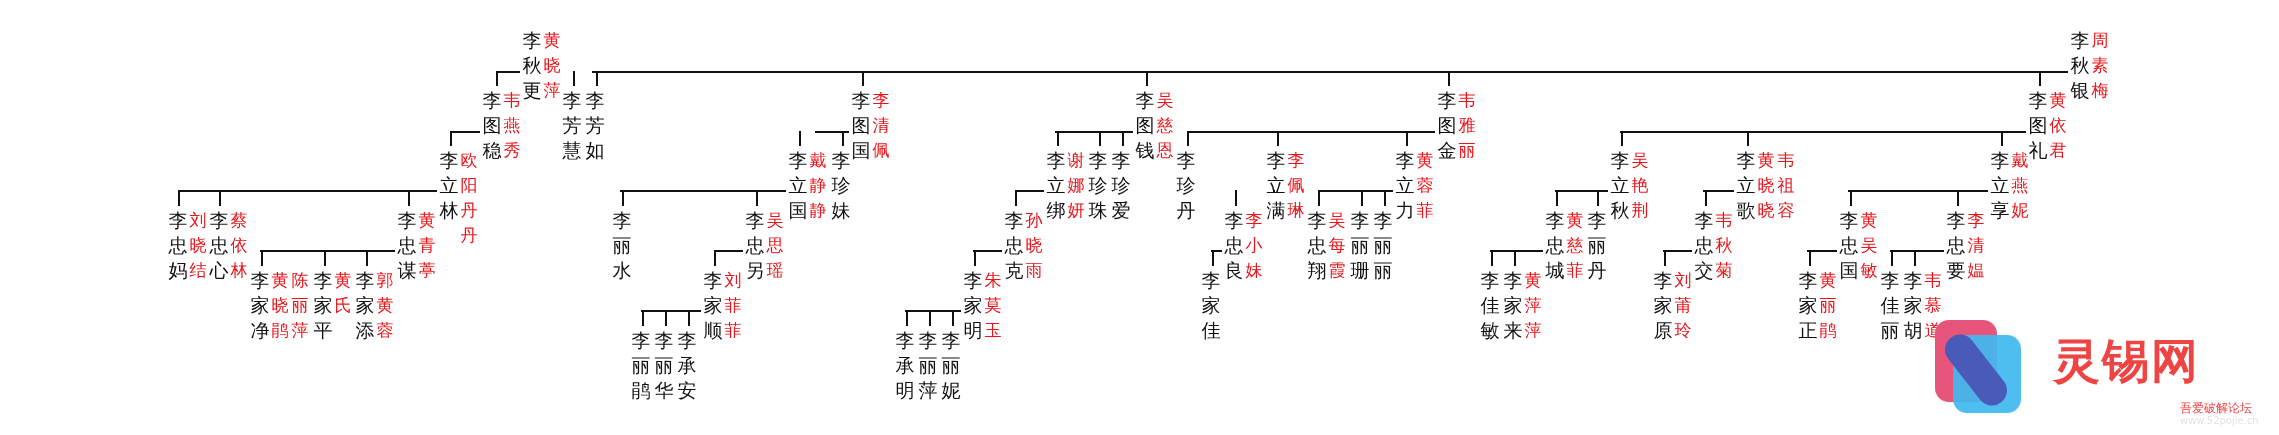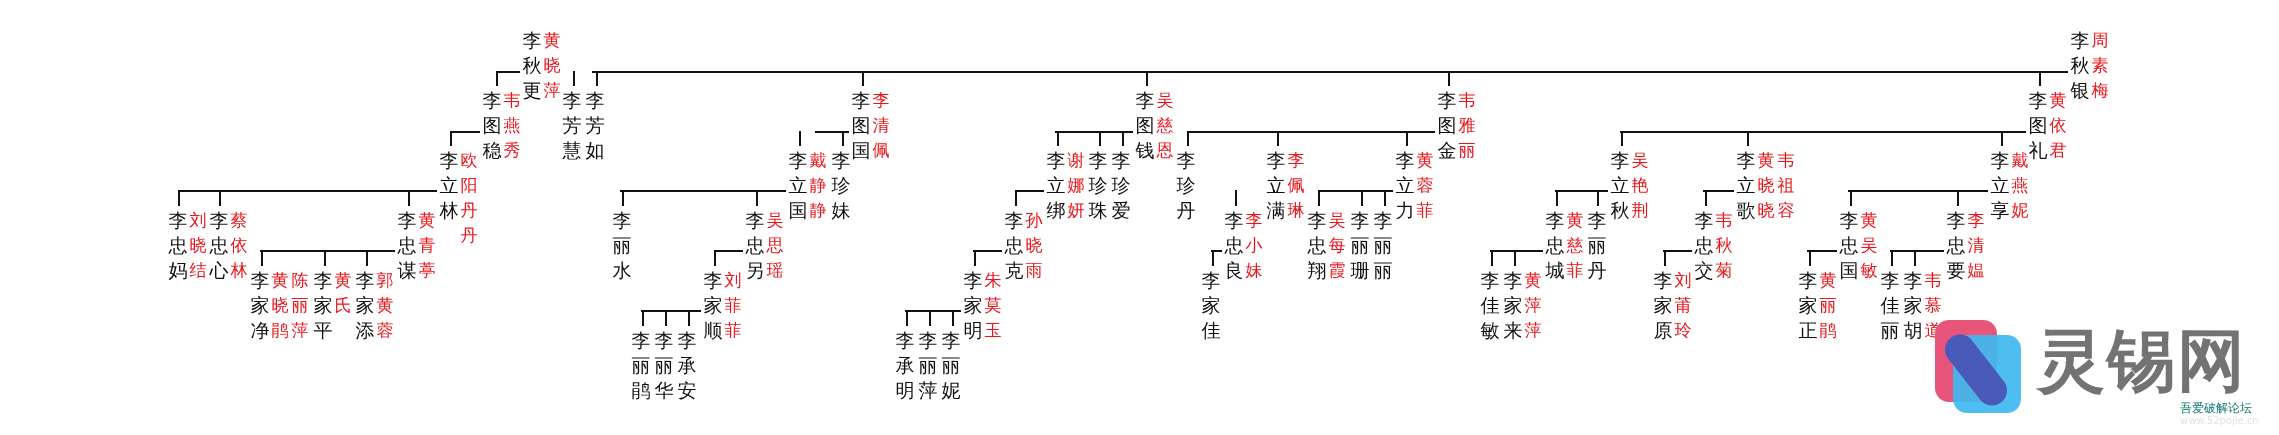--- a/index.html
+++ b/index.html
@@ -10,22 +10,22 @@
   .col span{display:block;height:25px;line-height:25px;font-size:19px;text-align:center;}
   .blk{color:#111;}
   .red{color:#e8141a;}
   .red span{font-size:17px;}
   .hl{position:absolute;height:1.5px;background:#111;}
   .vl{position:absolute;width:1.5px;background:#111;}
   #logo{position:absolute;left:1925px;top:305px;width:330px;height:115px;}
   #logo .shape1{position:absolute;left:10px;top:15px;width:62px;height:82px;background:#e8557a;border-radius:14px;transform:skewX(0deg);}
   #logo .shape2{position:absolute;left:28px;top:30px;width:68px;height:78px;background:#3fb8f0;border-radius:14px;opacity:.92;}
   #logo .shape3{position:absolute;left:36px;top:24px;width:30px;height:82px;background:#4a5ab8;border-radius:15px;transform:rotate(-38deg);transform-origin:center;}
-  #logo .brand{position:absolute;left:112px;top:18px;font-family:"DejaVu Sans","Liberation Sans",sans-serif;font-weight:bold;font-size:68px;line-height:76px;color:#737373;letter-spacing:2px;}
-  #logo .sub1{position:absolute;left:255px;top:95px;font-family:"DejaVu Sans",sans-serif;font-size:12px;color:#0f766e;}
+  #logo .brand{position:absolute;left:128px;top:18px;font-family:"DejaVu Sans","Liberation Sans",sans-serif;font-weight:bold;font-size:47px;line-height:76px;color:#ef4444;letter-spacing:2px;}
+  #logo .sub1{position:absolute;left:255px;top:95px;font-family:"DejaVu Sans",sans-serif;font-size:12px;color:#ef4444;}
   #logo .sub2{position:absolute;left:255px;top:110px;font-family:"DejaVu Sans",sans-serif;font-size:10px;color:#e2e2e2;}
 </style>
 </head>
 <body>
 
 <div id="frame">
   <div id="lines">
       <div class="hl" style="left: 496px; top: 71px; width: 24px;"></div>
       <div class="hl" style="left: 592px; top: 71px; width: 1476px;"></div>
       <div class="hl" style="left: 450px; top: 131px; width: 30px;"></div>

